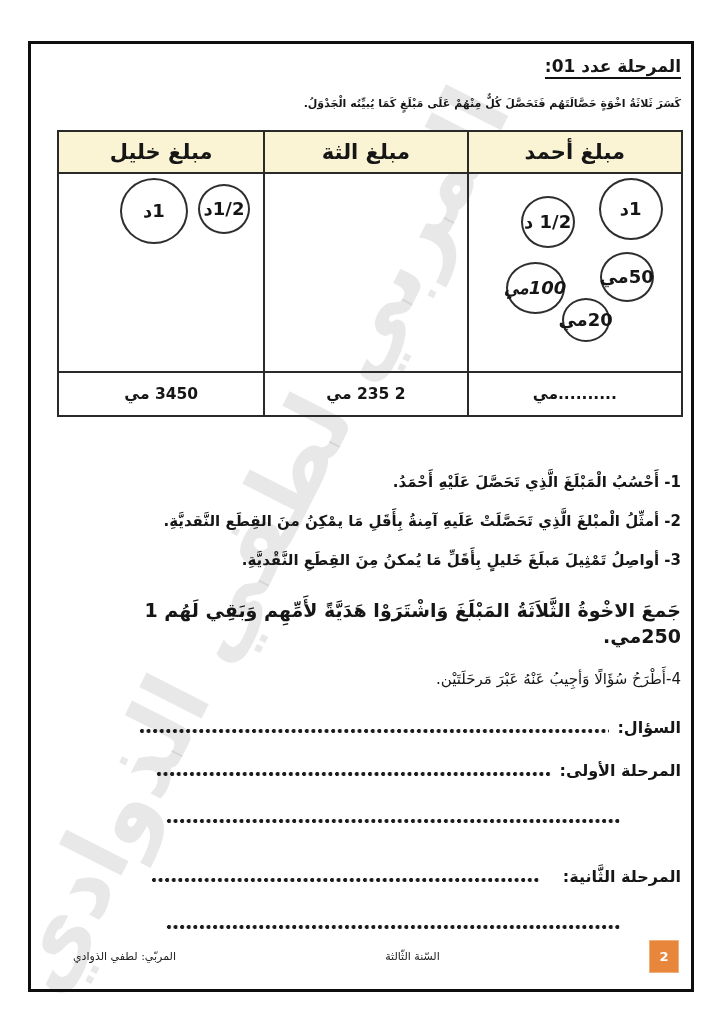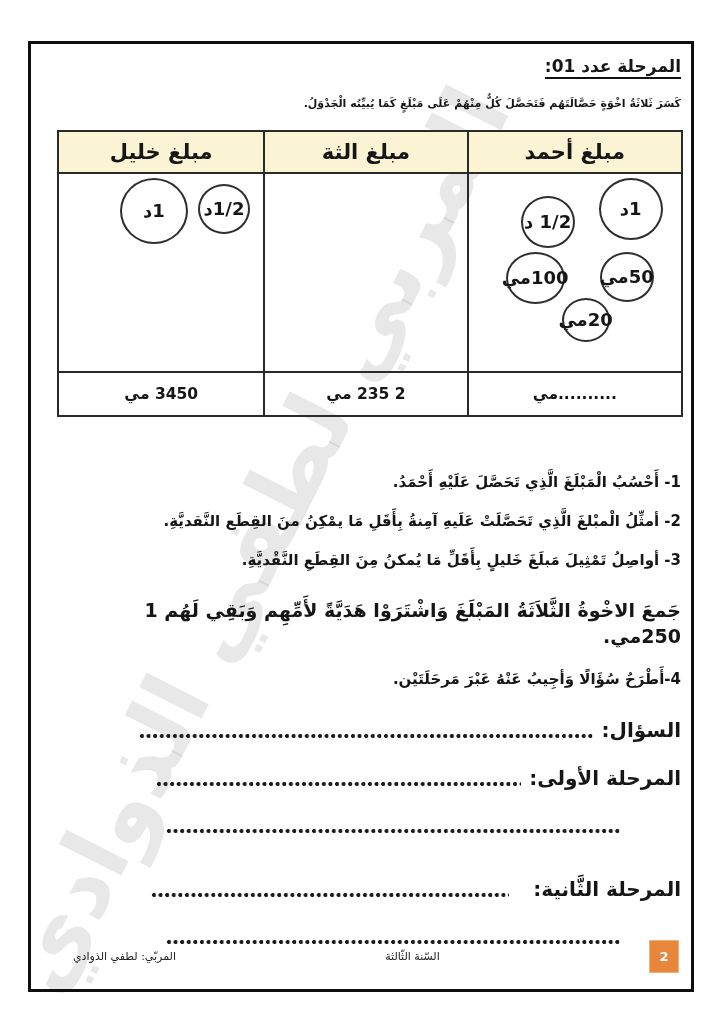--- a/index.html
+++ b/index.html
@@ -38,23 +38,23 @@
   td.coinscell{height:195px;position:relative;}
   td.amount{height:40px;text-align:center;font-size:15.5px;font-weight:700;}
   .coin{
     position:absolute;border:2.5px solid #2e2e2e;border-radius:50%;
     display:flex;align-items:center;justify-content:center;
     font-weight:700;font-size:18px;background:transparent;box-sizing:border-box;
     line-height:1;
   }
   .questions{margin:46px 2px 0 0;font-size:15px;font-weight:700;line-height:39px;}
   .sentence{margin:17px 2px 0 0;font-size:19px;font-weight:700;line-height:26px;}
-  .q4{margin:21px 2px 0 0;font-size:15px;font-weight:700;}
+  .q4{margin:21px 2px 0 0;font-size:15px;font-weight:400;}
   .answer-row{display:flex;align-items:flex-end;margin:0 2px 0 0;}
-  .answer-label{font-size:20px;font-weight:700;white-space:nowrap;padding-left:8px;}
+  .answer-label{font-size:16px;font-weight:700;white-space:nowrap;padding-left:8px;}
   .dotline{
     flex:1;height:15px;
     background-image:radial-gradient(circle at 3px 9px,#1b1b1b 1.8px,transparent 2.3px);
     background-size:6.6px 15px;background-repeat:repeat-x;
   }
   .row-question{margin-top:30px;}
   .row-stage1{margin-top:24px;}
   .row-stage2{margin-top:40px;gap:16px;}
   .lone-line{margin:32px 62px 0 105px;height:15px;
     background-image:radial-gradient(circle at 3px 9px,#1b1b1b 1.8px,transparent 2.3px);
@@ -101,21 +101,21 @@
         <td class="coinscell">
           <div class="coin" style="left:130px;top:4px;width:64px;height:62px;">
                 <span>1د</span>
               </div>
           <div class="coin" style="left:52px;top:22px;width:54px;height:52px;">
                 <span>1/2 د</span>
               </div>
           <div class="coin" style="left:131px;top:78px;width:54px;height:50px;">
                 <span>50مي</span>
               </div>
-          <div class="coin" style="left:37px;top:78px;width:59px;height:52px;">
+          <div class="coin" style="left:37px;top:88px;width:59px;height:52px;font-style:italic;">
                 <span>100مي</span>
               </div>
           <div class="coin" style="left:93px;top:124px;width:48px;height:44px;">
                 <span>20مي</span>
               </div>
         </td>
         <td class="coinscell"></td>
         <td class="coinscell">
           <div class="coin" style="left:61px;top:4px;width:68px;height:66px;">
                 <span>1د</span>

